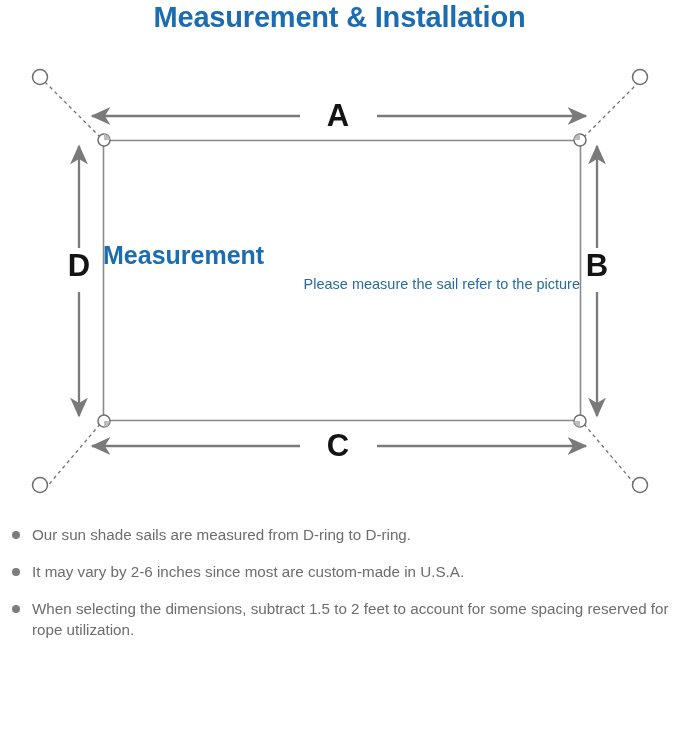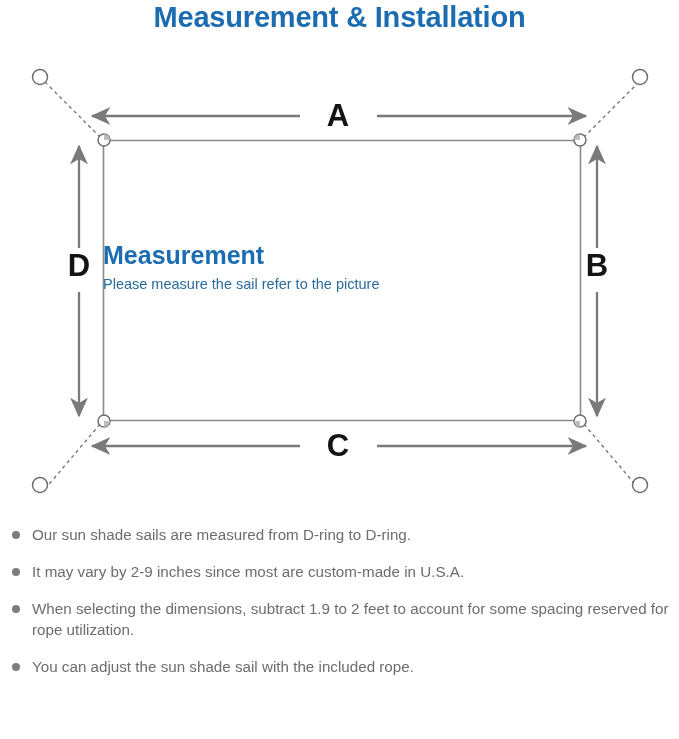--- a/index.html
+++ b/index.html
@@ -69,21 +69,21 @@
     font-size: 25px;
     font-weight: bold;
     color: #1b6cb0;
     font-family: "Liberation Sans", sans-serif;
   }
   #sail-subtitle {
     position: absolute;
     left: 103px;
     top: 228px;
     width: 477px;
-    text-align: left;
+    text-align: right;
     font-size: 14.5px;
     color: #2a6b9c;
     font-family: "Liberation Sans", sans-serif;
   }
 
   
   #notes {
     position: absolute;
     left: 0;
     top: 524px;
@@ -185,27 +185,23 @@
 
 <div id="notes">
 
   <div class="note">
     <span class="note-bullet"></span>
     <span class="note-text">Our sun shade sails are measured from D-ring to D-ring.</span>
   </div>
 
   <div class="note">
     <span class="note-bullet"></span>
-    <span class="note-text">It may vary by 2-9 inches since most are custom-made in U.S.A.</span>
+    <span class="note-text">It may vary by 2-6 inches since most are custom-made in U.S.A.</span>
   </div>
 
   <div class="note">
     <span class="note-bullet"></span>
-    <span class="note-text">When selecting the dimensions, subtract 1.9 to 2 feet to account for some spacing reserved for rope utilization.</span>
+    <span class="note-text">When selecting the dimensions, subtract 1.5 to 2 feet to account for some spacing reserved for rope utilization.</span>
   </div>
 
-  <div class="note">
-    <span class="note-bullet"></span>
-    <span class="note-text">You can adjust the sun shade sail with the included rope.</span>
-  </div>
 
 
 </div>
 
 </body></html>

